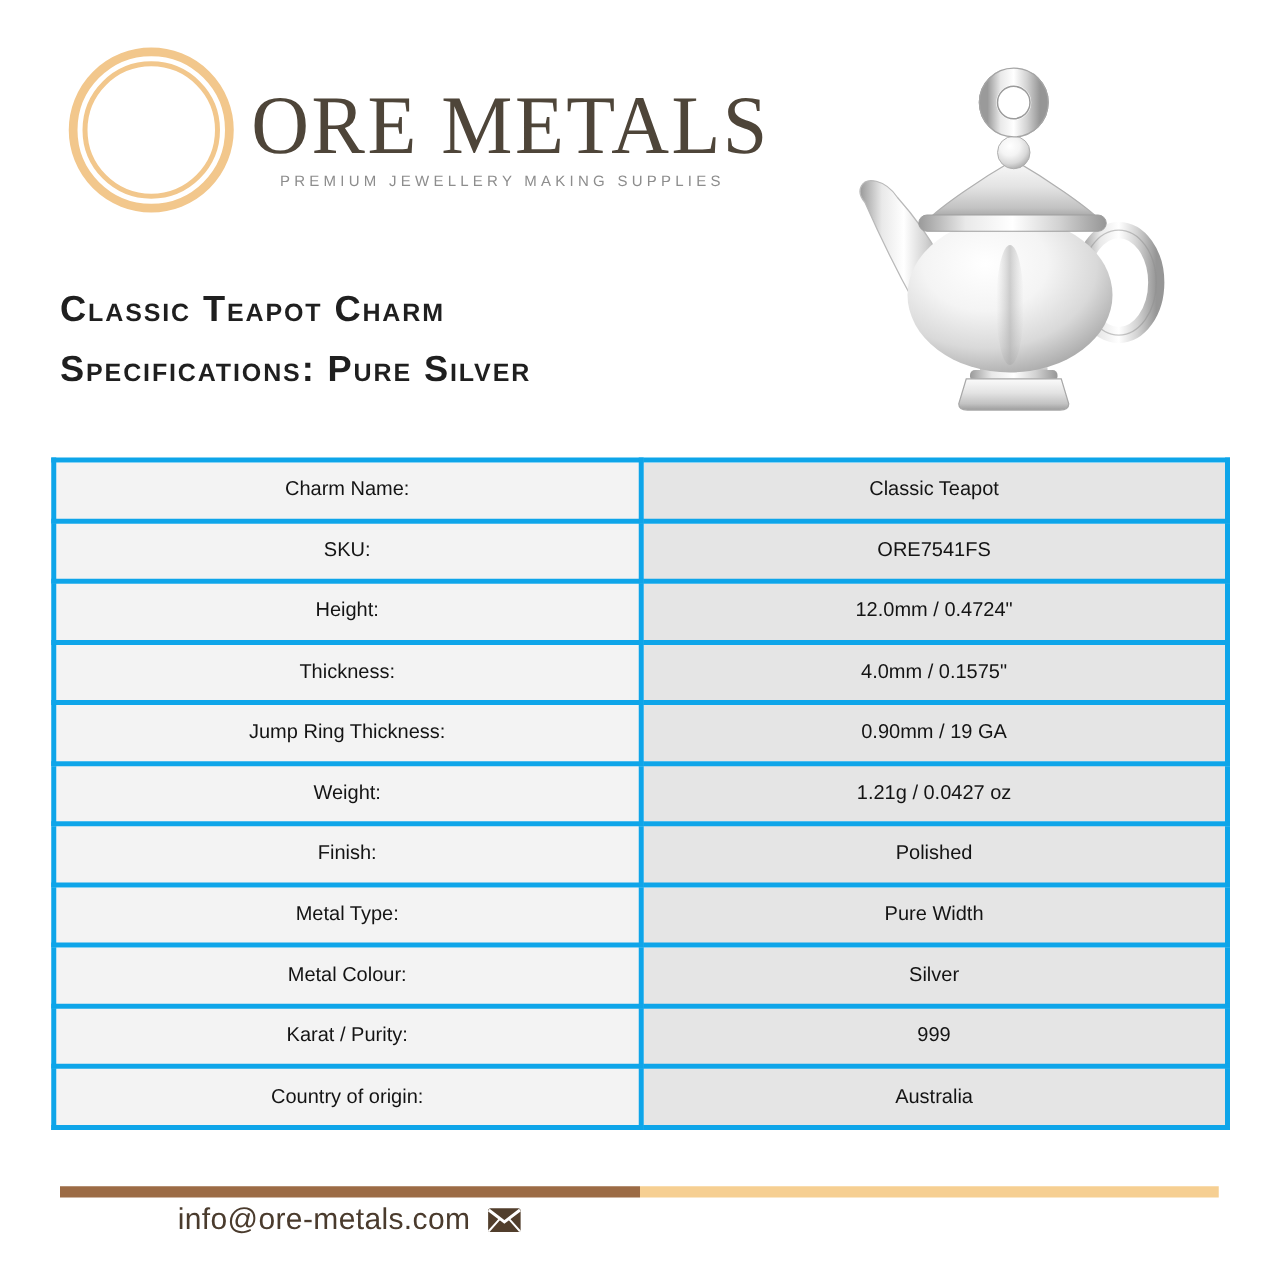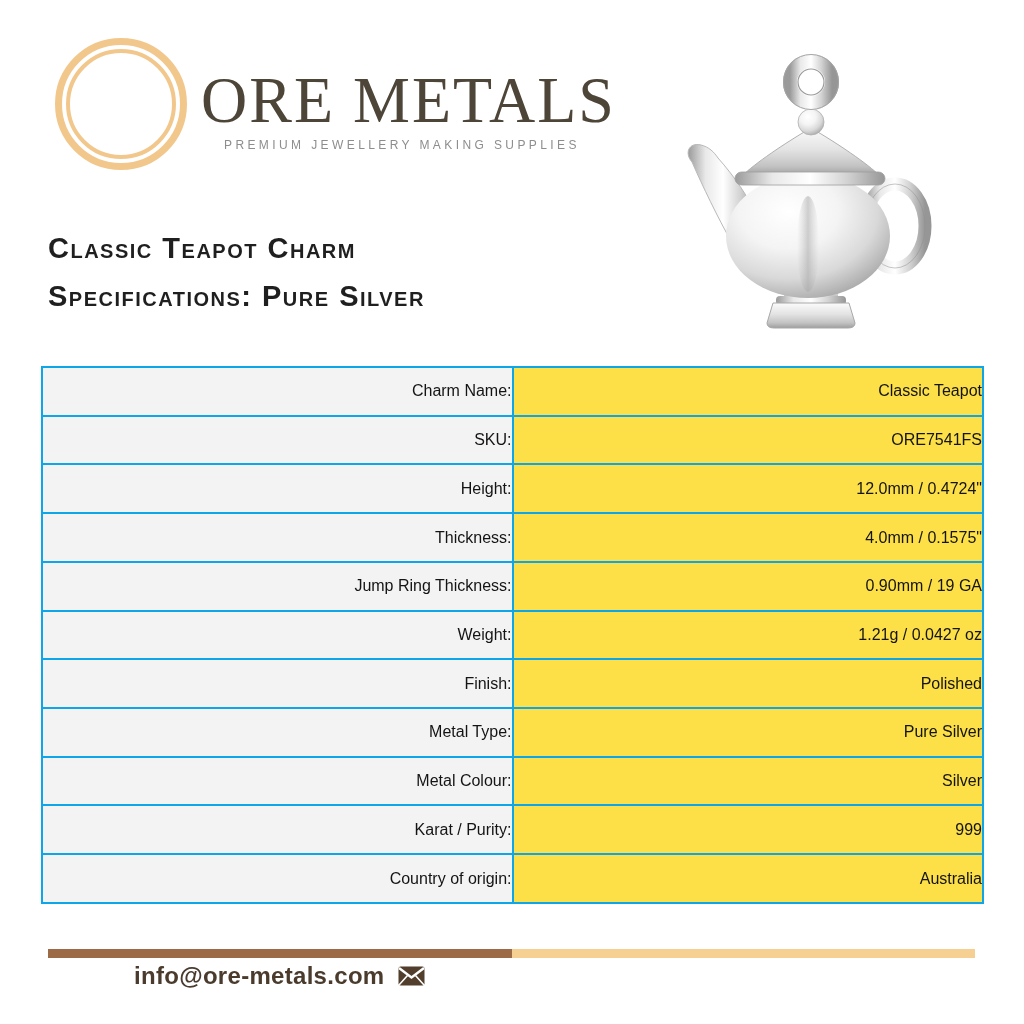--- a/index.html
+++ b/index.html
@@ -38,36 +38,36 @@
     font-size: 29px; font-weight: 700; letter-spacing: 1.5px;
     line-height: 48px; white-space: nowrap;
   }
 
   
   .spec-table {
     position: absolute; left: 41px; top: 366px; width: 943px; height: 538px;
     border-collapse: collapse; table-layout: fixed;
   }
   .spec-table td {
-    border: 2px solid #0ea5e9;
-    font-size: 16px; color: #141414; text-align: right; vertical-align: middle;
+    border: 4px solid #0ea5e9;
+    font-size: 16px; color: #141414; text-align: center; vertical-align: middle;
     height: 36px; overflow: hidden; white-space: nowrap;
   }
   .spec-table td.label-cell { background: #f3f3f3; width: 50%; }
-  .spec-table td.value-cell { background: #fde047; }
+  .spec-table td.value-cell { background: #e5e5e5; }
 
   
   .footer-bar { position: absolute; left: 48px; top: 949px; width: 927px; height: 9px; display: flex; }
   .footer-bar .bar-left  { width: 50%; height: 100%; background: #9c6b45; }
   .footer-bar .bar-right { width: 50%; height: 100%; background: #f6cf92; }
 
   .footer-contacts { position: absolute; left: 48px; top: 962px; width: 927px; display: flex; }
   .contact-group {
     width: 50%; display: flex; align-items: center; justify-content: center; gap: 14px;
-    color: #4a3b2d; font-size: 24px; letter-spacing: 0.3px; font-weight: bold;
+    color: #4a3b2d; font-size: 24px; letter-spacing: 0.3px;
   }
   .contact-group .txt { white-space: nowrap; cursor: pointer; }
   .icon-box { display: inline-flex; align-items: center; }
 </style>
 </head>
 <body>
 
 <div class="logo-wrap">
   <div class="logo-ring-outer"></div>
   <div class="logo-ring-inner"></div>
@@ -164,21 +164,21 @@
     <td class="value-cell">1.21g / 0.0427 oz</td>
   </tr>
 
   <tr>
     <td class="label-cell">Finish:</td>
     <td class="value-cell">Polished</td>
   </tr>
 
   <tr>
     <td class="label-cell">Metal Type:</td>
-    <td class="value-cell">Pure Silver</td>
+    <td class="value-cell">Pure Width</td>
   </tr>
 
   <tr>
     <td class="label-cell">Metal Colour:</td>
     <td class="value-cell">Silver</td>
   </tr>
 
   <tr>
     <td class="label-cell">Karat / Purity:</td>
     <td class="value-cell">999</td>

